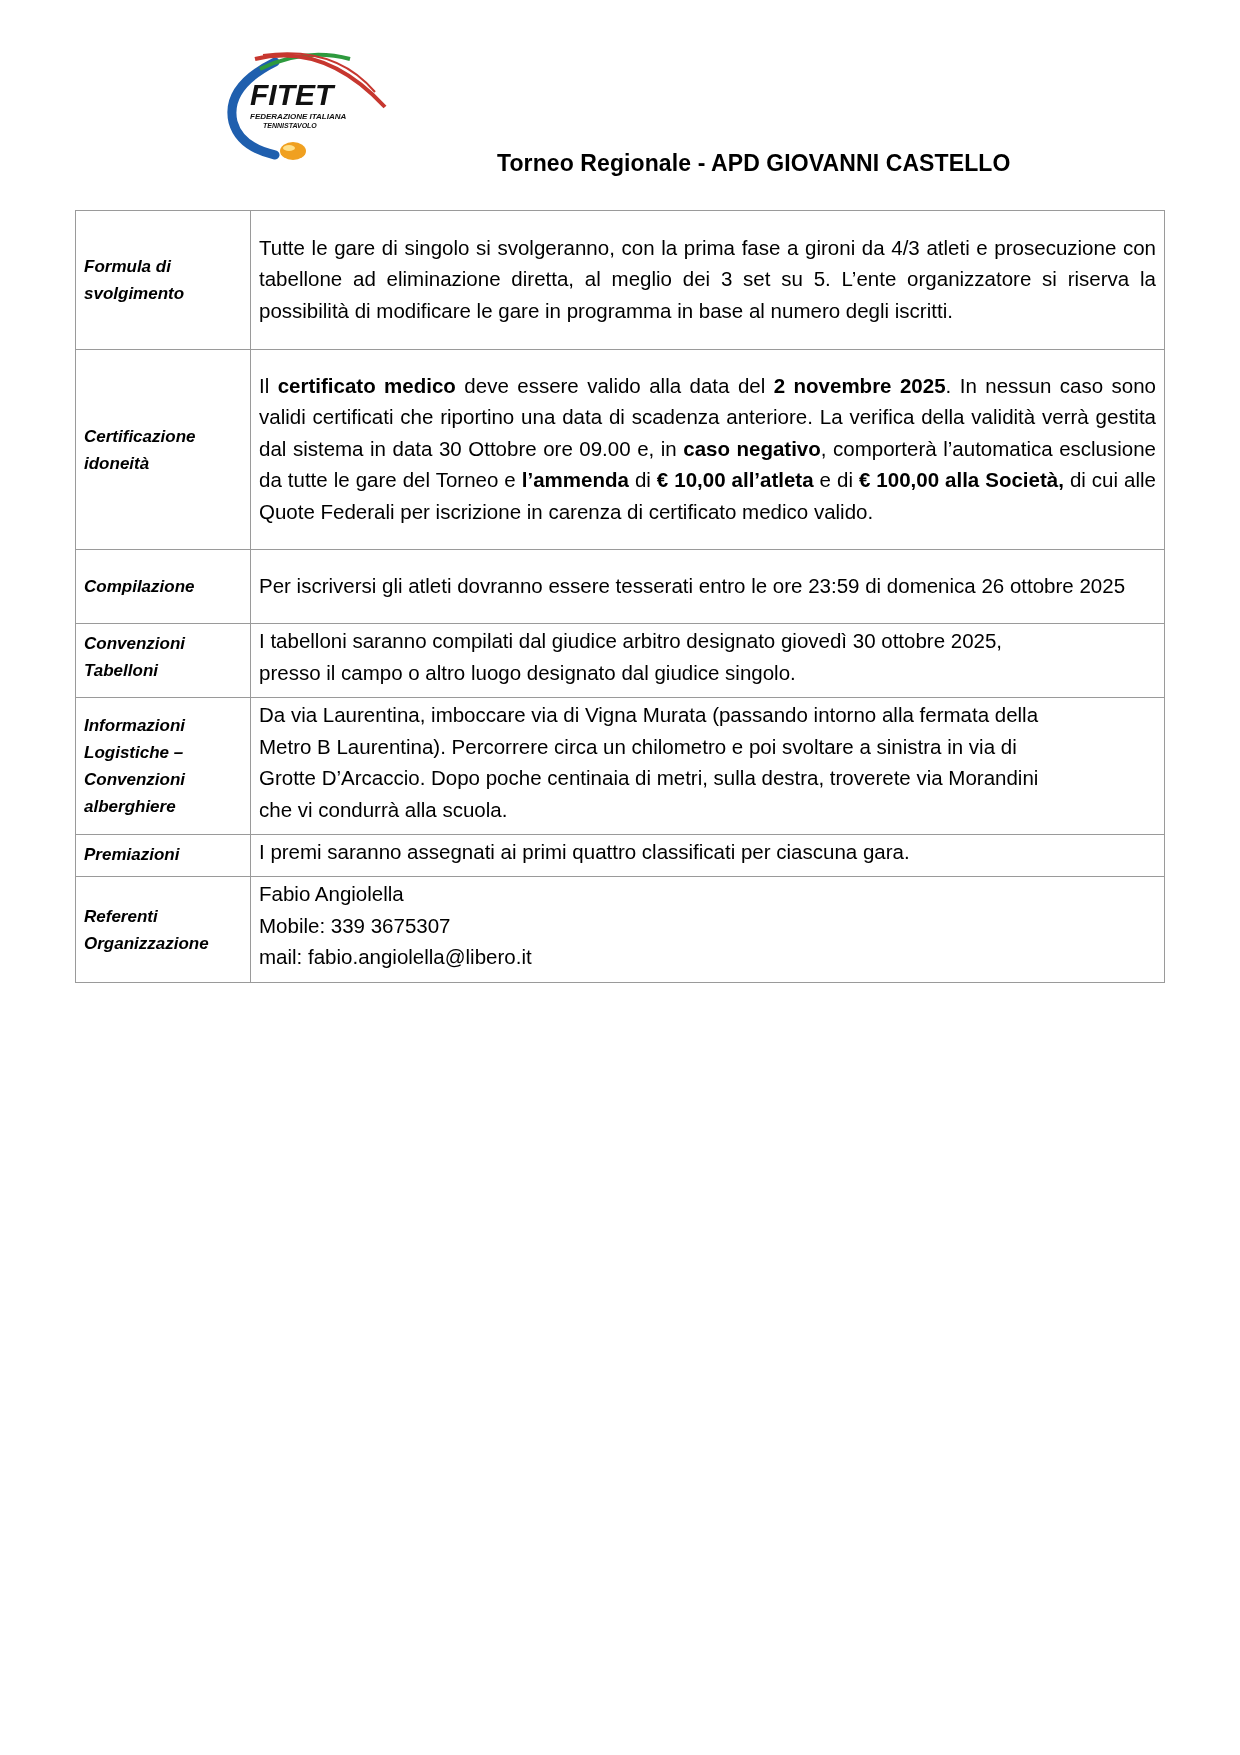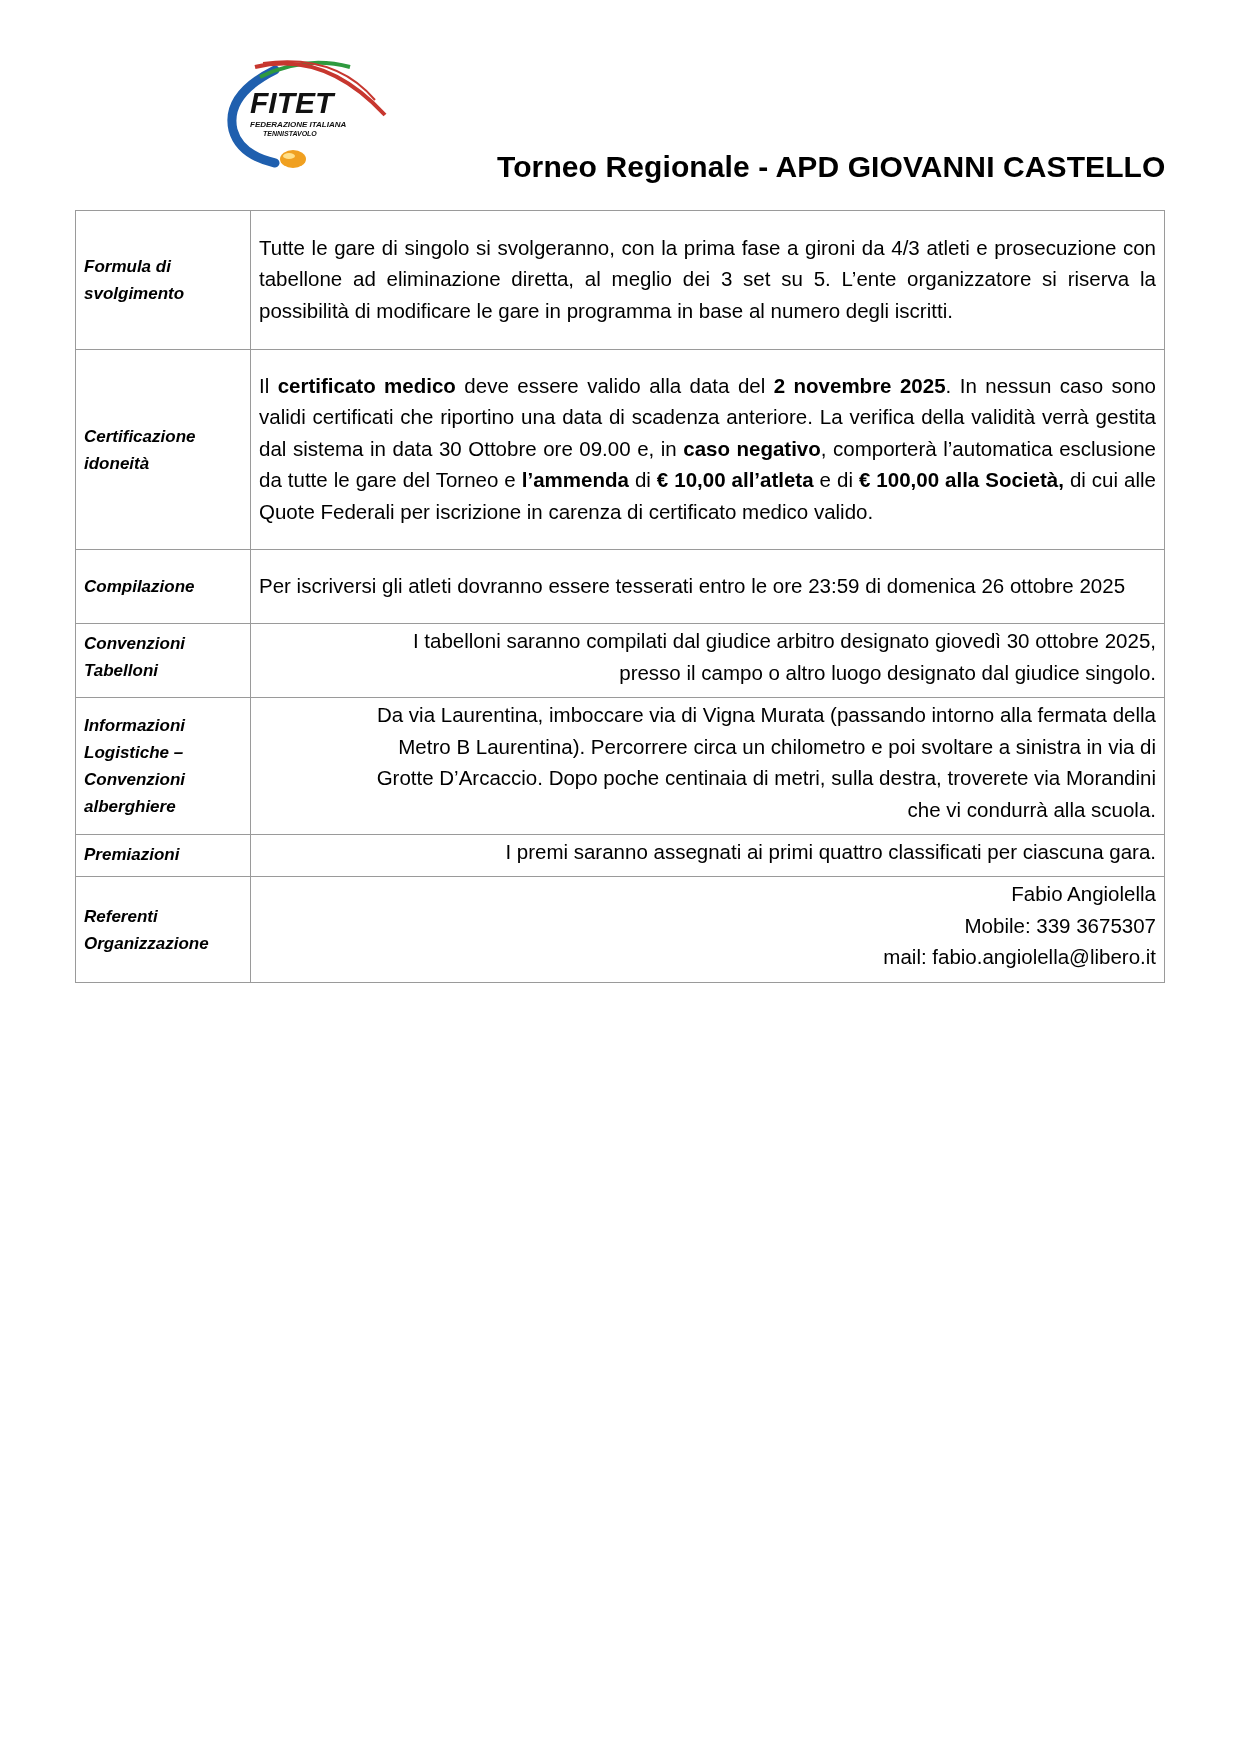--- a/index.html
+++ b/index.html
@@ -1,24 +1,24 @@
 <!DOCTYPE html>
 <html><head>
   <meta charset="utf-8">
   <style>
     html, body { margin: 0; padding: 0; background: #ffffff; }
     body { width: 1240px; height: 1755px; position: relative; font-family: "Liberation Sans", "DejaVu Sans", sans-serif; color: #000; overflow: hidden; }
-    .logo { position: absolute; left: 215px; top: 55px; width: 180px; height: 120px; }
-    .title { position: absolute; left: 497px; top: 150px; font-size: 30px; font-weight: bold; letter-spacing: 0.1px; white-space: nowrap; }
+    .logo { position: absolute; left: 215px; top: 47px; width: 180px; height: 120px; }
+    .title { position: absolute; left: 497px; top: 150px; font-size: 23px; font-weight: bold; letter-spacing: 0.1px; white-space: nowrap; }
     table.info { position: absolute; left: 75px; top: 210px; width: 1090px; border-collapse: collapse; font-size: 20.5px; line-height: 31.5px; }
     table.info td { border: 1.5px solid #9a9a9a; vertical-align: middle; }
     td.label { width: 158px; padding: 2px 8px; font-weight: bold; font-style: italic; font-size: 17px; line-height: 27px; }
     td.content { padding: 1px 8px 3px 8px; text-align: justify; }
     td.content.left { text-align: left; }
-    td.content.top { vertical-align: top; text-align: right; }
+    td.content.top { vertical-align: top; }
     td.label.top { vertical-align: top; padding-top: 6px; }
     .b { font-weight: bold; }
     .line { display: block; }
   </style>
 </head>
 <body>
 
 <div class="logo">
   <svg width="180" height="120" viewBox="0 0 180 120">
     <path d="M60 15 Q10 40 18 75 Q25 100 60 108" fill="none" stroke="#1f5fae" stroke-width="9" stroke-linecap="round"></path>

